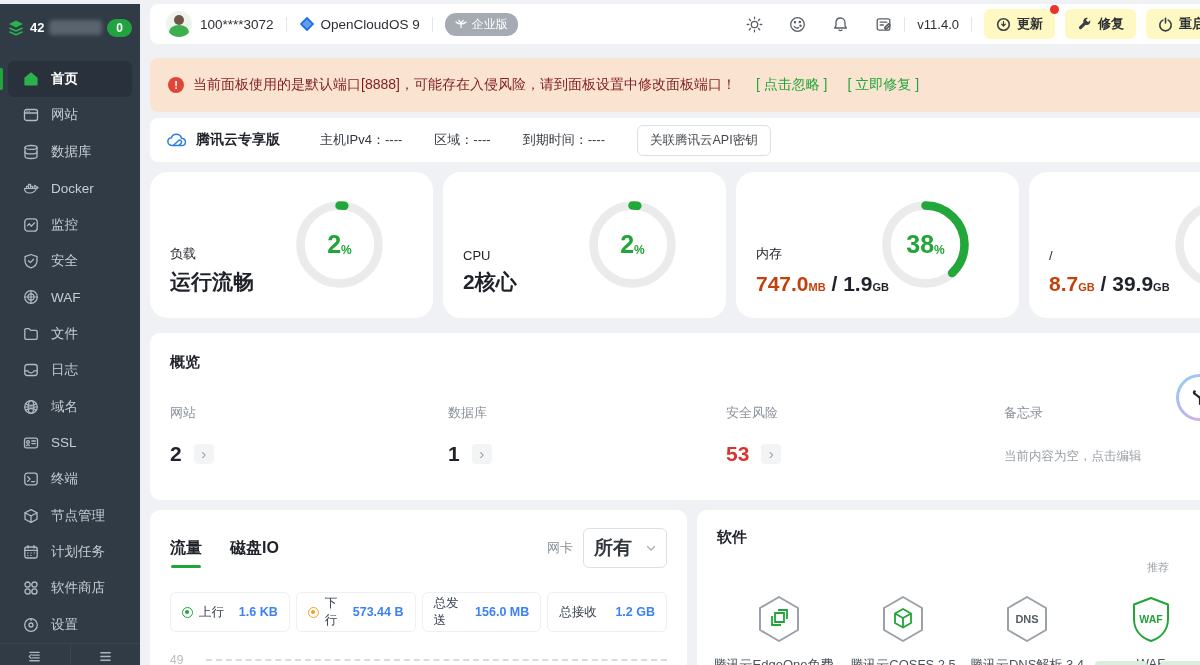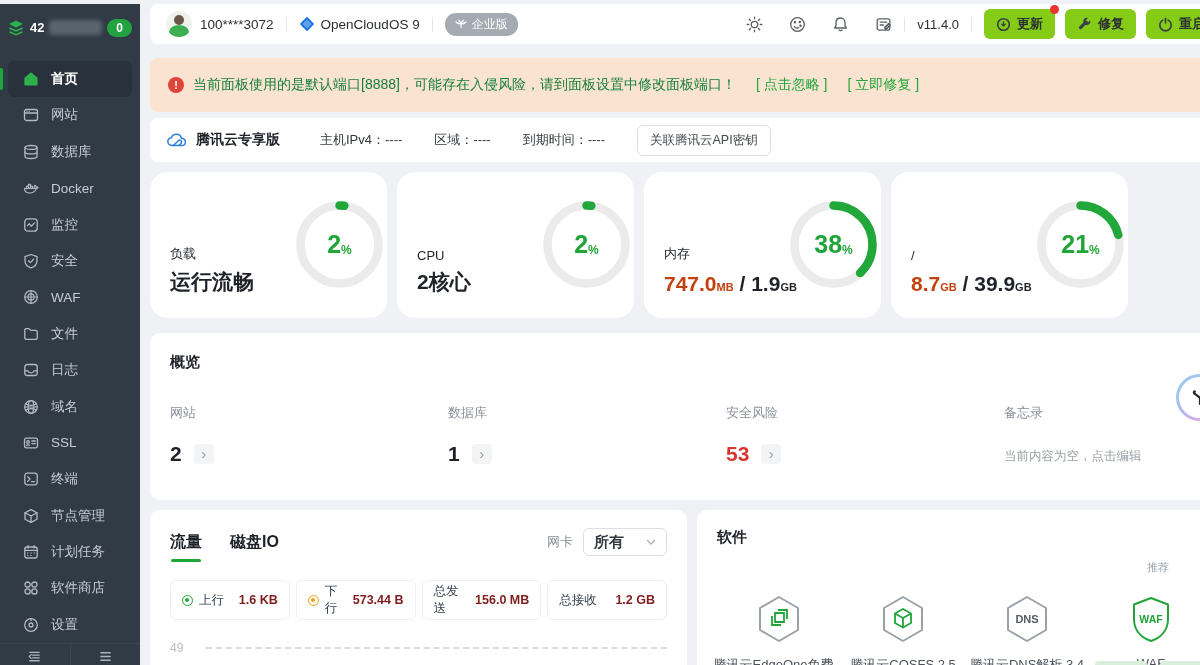--- a/index.html
+++ b/index.html
@@ -58,50 +58,50 @@
   .os-icon { width:16px; height:16px; margin-right:6px; display:flex; }
   .edition-badge {
     background:#a6abb3; color:#fff; border-radius:11px; padding:3px 10px; font-size:12px;
     display:flex; align-items:center; gap:5px;
   }
   .tb-right { margin-left:auto; display:flex; align-items:center; }
   .tb-icons { display:flex; align-items:center; gap:26px; color:#5a6066; }
   .tb-icon { width:17px; height:17px; display:flex; cursor:pointer; }
   .version { font-size:13px; color:#2b2f33; }
   .pill-btn {
-    background:#84cc16; border-radius:6px; height:30px; padding:0 12px;
+    background:#fef9c3; border-radius:6px; height:30px; padding:0 12px;
     display:flex; align-items:center; gap:6px; font-size:13px; color:#2b2f33; font-weight:bold;
     position:relative; cursor:pointer; white-space:nowrap; margin-left:10px;
   }
   .pill-btn .bic { width:15px; height:15px; display:flex; color:#3a3f45; }
   .red-dot { position:absolute; top:-4px; right:-4px; width:9px; height:9px; border-radius:50%; background:#e8342c; }
   
   .alert-banner {
     margin-top:14px; height:54px; background:#fbe3d1; border-radius:8px;
     display:flex; align-items:center; padding:0 18px; font-size:14px;
   }
   .alert-icon {
     width:16px; height:16px; border-radius:50%; background:#e0453a; color:#fff;
     font-size:11px; font-weight:bold; display:flex; align-items:center; justify-content:center;
     flex-shrink:0; margin-right:9px;
   }
-  .alert-text { color:#15803d; }
+  .alert-text { color:#7f1d1d; }
   .alert-link { color:#20a53a; margin-left:20px; cursor:pointer; }
   
   .tencent-bar { margin-top:6px; height:44px; display:flex; align-items:center; padding:0 16px; font-size:13px; }
   .tc-icon { width:22px; height:15px; display:flex; margin-right:8px; }
   .tc-title { font-weight:bold; font-size:14px; margin-right:40px; }
   .tc-field { color:#33383e; margin-right:32px; }
   .tc-btn {
     border:1px solid #dcdfe6; border-radius:6px; padding:6px 12px; font-size:12.5px;
     color:#45494e; background:#fff; cursor:pointer;
   }
   
   .cards-row { margin-top:10px; display:flex; gap:10px; }
-  .stat-card { width:237px; height:146px; border-radius:18px; background:#fff; position:relative; flex-shrink:0; }
+  .stat-card { width:283px; height:146px; border-radius:18px; background:#fff; position:relative; flex-shrink:0; }
   .sc-label { position:absolute; left:20px; bottom:55px; font-size:13px; color:#1f2329; }
   .sc-value { position:absolute; left:20px; bottom:22px; font-size:21px; font-weight:bold; color:#1f2329; white-space:nowrap; }
   .sc-value .u-green { color:#c2410c; }
   .sc-value .unit { font-size:11px;margin-top:6px; }
   .gauge-box { position:absolute; left:142px; top:25px; width:95px; height:95px; }
   .gauge-box svg { position:absolute; left:0; top:0; }
   .gauge-center {
     position:absolute; inset:0; display:flex; align-items:center; justify-content:center;
     color:#21a538; font-weight:bold;
   }
@@ -126,30 +126,30 @@
   .tr-head { display:flex; align-items:center; }
   .tab { font-size:16px; font-weight:bold; color:#1f2329; cursor:pointer; position:relative; }
   .tab + .tab { margin-left:28px; }
   .tab.active::after {
     content:""; position:absolute; left:50%; transform:translateX(-50%); bottom:-9px;
     width:30px; height:3px; border-radius:2px; background:#20a53a;
   }
   .nic-group { margin-left:auto; display:flex; align-items:center; gap:10px; }
   .nic-label { font-size:13px; color:#8a9099; }
   .nic-select {
-    width:84px; height:28px; border:1px solid #dcdfe6; border-radius:6px; background:#fff;
-    display:flex; align-items:center; padding:0 10px; font-size:15px; font-weight:bold; color:#33383e; cursor:pointer;
+    width:84px; height:40px; border:1px solid #dcdfe6; border-radius:6px; background:#fff;
+    display:flex; align-items:center; padding:0 10px; font-size:19px; font-weight:bold; color:#33383e; cursor:pointer;
   }
   .nic-select .caret { margin-left:auto; color:#aab0b6; width:10px; height:10px; display:flex; }
   .tr-stats { margin-top:24px; display:flex; gap:6px; }
   .tr-box {
     flex:1; height:40px; border:1px solid #edeff2; border-radius:6px;
     display:flex; align-items:center; padding:0 11px; font-size:12.5px; color:#374151; gap:6px;
   }
-  .tr-box .val { margin-left:auto; font-weight:bold; color:#7f1d1d; font-size:12.5px; white-space:nowrap; }
+  .tr-box .val { margin-left:auto; font-weight:bold; color:#3b82f6; font-size:12.5px; white-space:nowrap; }
   .ring-dot { width:11px; height:11px; border-radius:50%; border:1.5px solid; position:relative; flex-shrink:0; }
   .ring-dot::after { content:""; position:absolute; left:2px; top:2px; width:4px; height:4px; border-radius:50%; background:currentColor; }
   .ring-dot.up { color:#20a53a; border-color:#20a53a; }
   .ring-dot.down { color:#f0a020; border-color:#f0a020; }
   .tr-chart { margin-top:21px; display:flex; align-items:center; gap:23px; }
   .axis-num { font-size:12px; color:#b6bcc2; }
   .dash-line { flex:1; border-top:2px dashed #d8dbdf; height:0; }
   
   .software-card { width:536px; height:170px; border-radius:10px; background:#fff; padding:18px 20px; position:relative; }
   .sw-title { font-size:15px; font-weight:bold; }

